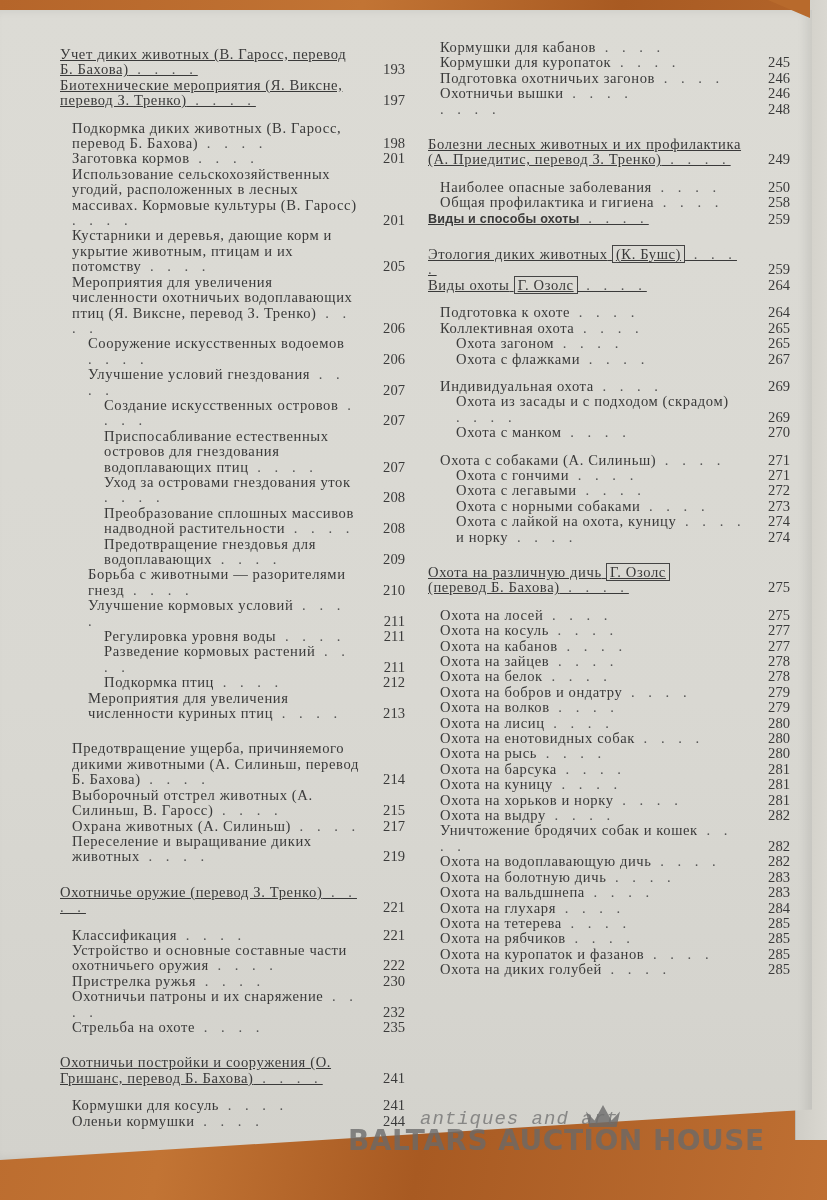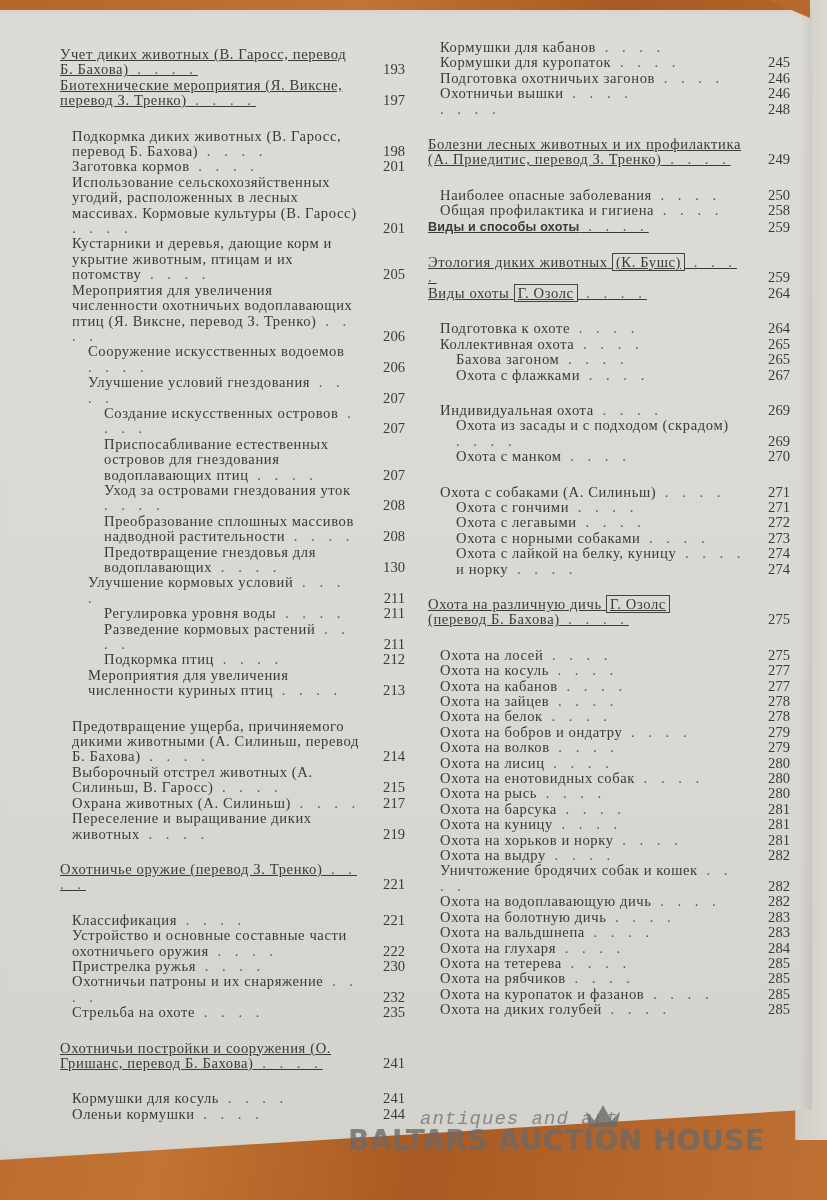--- a/index.html
+++ b/index.html
@@ -37,21 +37,21 @@
   .entry .txt { display: inline; }
   .entry .pg {
     position: absolute; right: 0; bottom: 0; width: 40px; text-align: right;
     letter-spacing: 0;
   }
   .entry .dots { color: #555; letter-spacing: 5px; }
   .l0 { margin-left: 0; text-decoration: underline; }
   .l1 { margin-left: 12px; }
   .l2 { margin-left: 28px; }
   .l3 { margin-left: 44px; }
-  .gap { margin-top: 20px; }
+  .gap { margin-top: 12px; }
   .gap-lg { margin-top: 20px; }
   .bold { font-weight: bold; font-family: "Liberation Sans", "DejaVu Sans", sans-serif; font-size: 12.6px; letter-spacing: 0.2px; }
   .boxed {
     border-top: 1.5px solid #444; border-bottom: 1.5px solid #444;
     border-left: 1.5px solid #444; border-right: 1.5px solid #444;
     padding: 0 3px;
   }
   .col-right .entry { transform-origin: left center; }
   .watermark {
     position: absolute; left: 348px; top: 1100px; width: 400px; height: 70px;
@@ -86,21 +86,22 @@
     <div class="entry l1"><span class="txt">Заготовка кормов</span><span class="dots"> . . . .</span><span class="pg">201</span></div>
     <div class="entry l1"><span class="txt">Использование сельскохозяйственных угодий, расположенных в лесных массивах. Кормовые культуры (В. Гаросс)</span><span class="dots"> . . . .</span><span class="pg">201</span></div>
     <div class="entry l1"><span class="txt">Кустарники и деревья, дающие корм и укрытие животным, птицам и их потомству</span><span class="dots"> . . . .</span><span class="pg">205</span></div>
     <div class="entry l1"><span class="txt">Мероприятия для увеличения численности охотничьих водоплавающих птиц (Я. Виксне, перевод З. Тренко)</span><span class="dots"> . . . .</span><span class="pg">206</span></div>
     <div class="entry l2"><span class="txt">Сооружение искусственных водоемов</span><span class="dots"> . . . .</span><span class="pg">206</span></div>
     <div class="entry l2"><span class="txt">Улучшение условий гнездования</span><span class="dots"> . . . .</span><span class="pg">207</span></div>
     <div class="entry l3"><span class="txt">Создание искусственных островов</span><span class="dots"> . . . .</span><span class="pg">207</span></div>
     <div class="entry l3"><span class="txt">Приспосабливание естественных островов для гнездования водоплавающих птиц</span><span class="dots"> . . . .</span><span class="pg">207</span></div>
     <div class="entry l3"><span class="txt">Уход за островами гнездования уток</span><span class="dots"> . . . .</span><span class="pg">208</span></div>
     <div class="entry l3"><span class="txt">Преобразование сплошных массивов надводной растительности</span><span class="dots"> . . . .</span><span class="pg">208</span></div>
-    <div class="entry l3"><span class="txt">Предотвращение гнездовья для водоплавающих</span><span class="dots"> . . . .</span><span class="pg">130</span></div>
+    <div class="entry l3"><span class="txt">Предотвращение гнездовья для водоплавающих</span><span class="dots"> . . . .</span><span class="pg">209</span></div>
+    <div class="entry l2"><span class="txt">Борьба с животными — разорителями гнезд</span><span class="dots"> . . . .</span><span class="pg">210</span></div>
     <div class="entry l2"><span class="txt">Улучшение кормовых условий</span><span class="dots"> . . . .</span><span class="pg">211</span></div>
     <div class="entry l3"><span class="txt">Регулировка уровня воды</span><span class="dots"> . . . .</span><span class="pg">211</span></div>
     <div class="entry l3"><span class="txt">Разведение кормовых растений</span><span class="dots"> . . . .</span><span class="pg">211</span></div>
     <div class="entry l3"><span class="txt">Подкормка птиц</span><span class="dots"> . . . .</span><span class="pg">212</span></div>
     <div class="entry l2"><span class="txt">Мероприятия для увеличения численности куриных птиц</span><span class="dots"> . . . .</span><span class="pg">213</span></div>
     <div class="entry l1 gap-lg"><span class="txt">Предотвращение ущерба, причиняемого дикими животными (А. Силиньш, перевод Б. Бахова)</span><span class="dots"> . . . .</span><span class="pg">214</span></div>
     <div class="entry l1"><span class="txt">Выборочный отстрел животных (А. Силиньш, В. Гаросс)</span><span class="dots"> . . . .</span><span class="pg">215</span></div>
     <div class="entry l1"><span class="txt">Охрана животных (А. Силиньш)</span><span class="dots"> . . . .</span><span class="pg">217</span></div>
     <div class="entry l1"><span class="txt">Переселение и выращивание диких животных</span><span class="dots"> . . . .</span><span class="pg">219</span></div>
     <div class="entry l0 gap-lg"><span class="txt">Охотничье оружие (перевод З. Тренко)</span><span class="dots"> . . . .</span><span class="pg">221</span></div>
@@ -120,30 +121,30 @@
     <div class="entry l1"><span class="txt">Охотничьи вышки</span><span class="dots"> . . . .</span><span class="pg">246</span></div>
     <div class="entry l1"><span class="txt"></span><span class="dots"> . . . .</span><span class="pg">248</span></div>
     <div class="entry l0 gap-lg"><span class="txt">Болезни лесных животных и их профилактика (А. Приедитис, перевод З. Тренко)</span><span class="dots"> . . . .</span><span class="pg">249</span></div>
     <div class="entry l1 gap"><span class="txt">Наиболее опасные заболевания</span><span class="dots"> . . . .</span><span class="pg">250</span></div>
     <div class="entry l1"><span class="txt">Общая профилактика и гигиена</span><span class="dots"> . . . .</span><span class="pg">258</span></div>
     <div class="entry l0"><span class="txt bold">Виды и способы охоты</span><span class="dots"> . . . .</span><span class="pg">259</span></div>
     <div class="entry l0 gap-lg"><span class="txt">Этология диких животных</span> <span class="boxed">(К. Бушс)</span><span class="dots"> . . . .</span><span class="pg">259</span></div>
     <div class="entry l0"><span class="txt">Виды охоты</span> <span class="boxed">Г. Озолс</span><span class="dots"> . . . .</span><span class="pg">264</span></div>
     <div class="entry l1 gap"><span class="txt">Подготовка к охоте</span><span class="dots"> . . . .</span><span class="pg">264</span></div>
     <div class="entry l1"><span class="txt">Коллективная охота</span><span class="dots"> . . . .</span><span class="pg">265</span></div>
-    <div class="entry l2"><span class="txt">Бахова загоном</span><span class="dots"> . . . .</span><span class="pg">265</span></div>
+    <div class="entry l2"><span class="txt">Охота загоном</span><span class="dots"> . . . .</span><span class="pg">265</span></div>
     <div class="entry l2"><span class="txt">Охота с флажками</span><span class="dots"> . . . .</span><span class="pg">267</span></div>
     <div class="entry l1 gap"><span class="txt">Индивидуальная охота</span><span class="dots"> . . . .</span><span class="pg">269</span></div>
     <div class="entry l2"><span class="txt">Охота из засады и с подходом (скрадом)</span><span class="dots"> . . . .</span><span class="pg">269</span></div>
     <div class="entry l2"><span class="txt">Охота с манком</span><span class="dots"> . . . .</span><span class="pg">270</span></div>
     <div class="entry l1 gap"><span class="txt">Охота с собаками (А. Силиньш)</span><span class="dots"> . . . .</span><span class="pg">271</span></div>
     <div class="entry l2"><span class="txt">Охота с гончими</span><span class="dots"> . . . .</span><span class="pg">271</span></div>
     <div class="entry l2"><span class="txt">Охота с легавыми</span><span class="dots"> . . . .</span><span class="pg">272</span></div>
     <div class="entry l2"><span class="txt">Охота с норными собаками</span><span class="dots"> . . . .</span><span class="pg">273</span></div>
-    <div class="entry l2"><span class="txt">Охота с лайкой на белку, куницу</span><span class="dots"> . . . .</span><span class="pg">274</span></div>
+    <div class="entry l2"><span class="txt">Охота с лайкой на охота, куницу</span><span class="dots"> . . . .</span><span class="pg">274</span></div>
     <div class="entry l2"><span class="txt">и норку</span><span class="dots"> . . . .</span><span class="pg">274</span></div>
     <div class="entry l0 gap-lg"><span class="txt">Охота на различную дичь</span> <span class="boxed">Г. Озолс</span><br><span>(перевод Б. Бахова)</span><span class="dots"> . . . .</span><span class="pg">275</span></div>
     <div class="entry l1 gap"><span class="txt">Охота на лосей</span><span class="dots"> . . . .</span><span class="pg">275</span></div>
     <div class="entry l1"><span class="txt">Охота на косуль</span><span class="dots"> . . . .</span><span class="pg">277</span></div>
     <div class="entry l1"><span class="txt">Охота на кабанов</span><span class="dots"> . . . .</span><span class="pg">277</span></div>
     <div class="entry l1"><span class="txt">Охота на зайцев</span><span class="dots"> . . . .</span><span class="pg">278</span></div>
     <div class="entry l1"><span class="txt">Охота на белок</span><span class="dots"> . . . .</span><span class="pg">278</span></div>
     <div class="entry l1"><span class="txt">Охота на бобров и ондатру</span><span class="dots"> . . . .</span><span class="pg">279</span></div>
     <div class="entry l1"><span class="txt">Охота на волков</span><span class="dots"> . . . .</span><span class="pg">279</span></div>
     <div class="entry l1"><span class="txt">Охота на лисиц</span><span class="dots"> . . . .</span><span class="pg">280</span></div>

